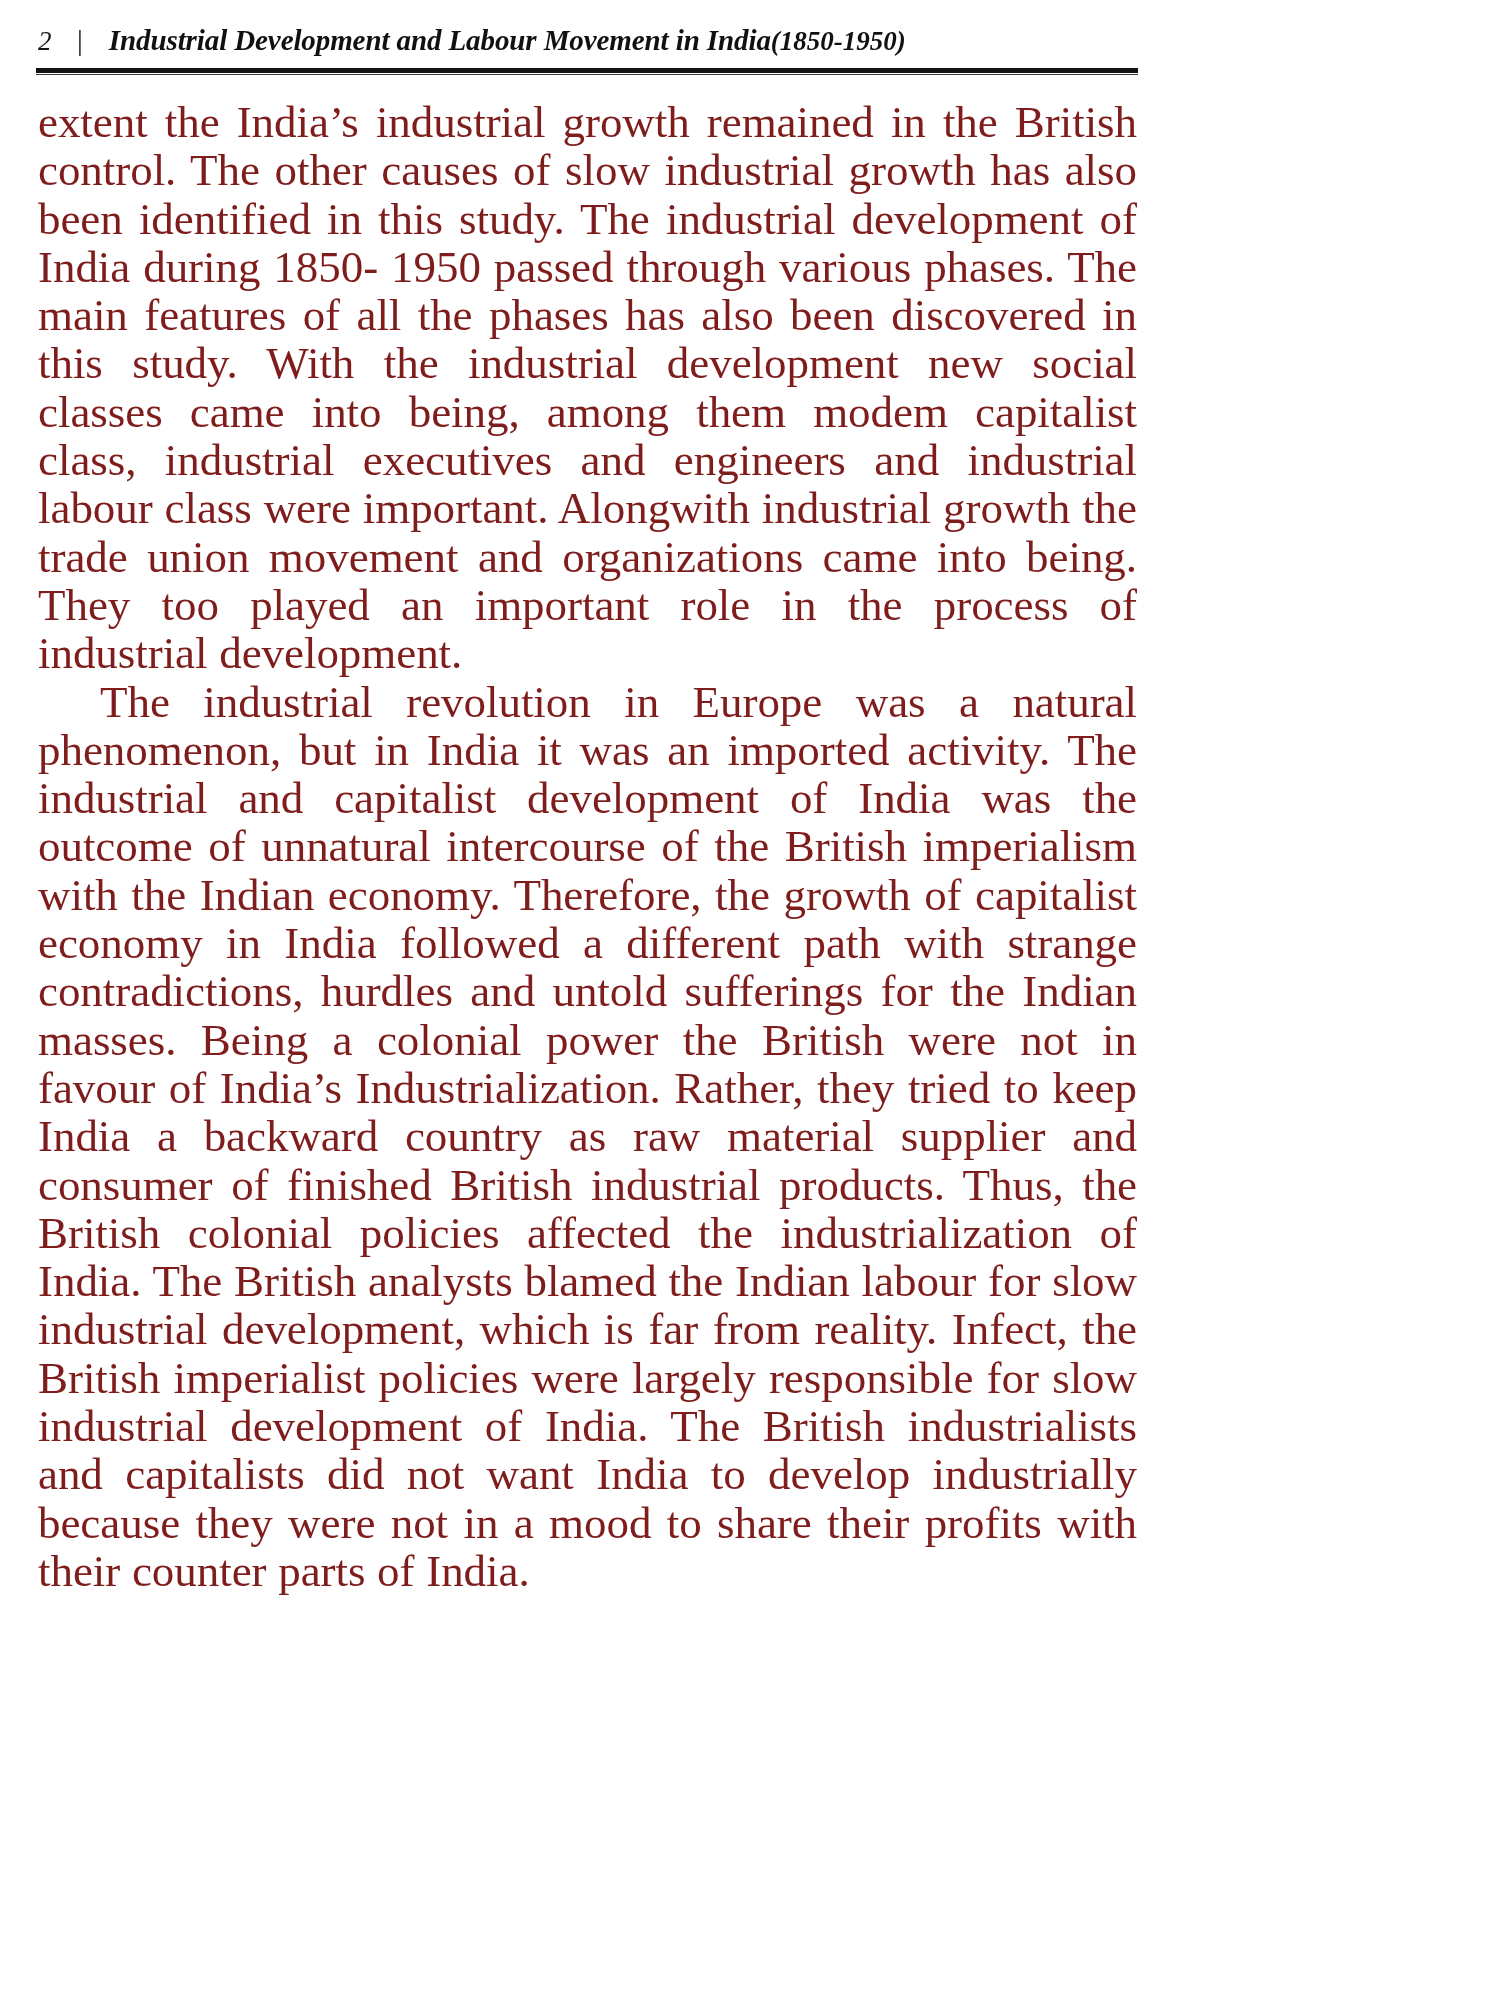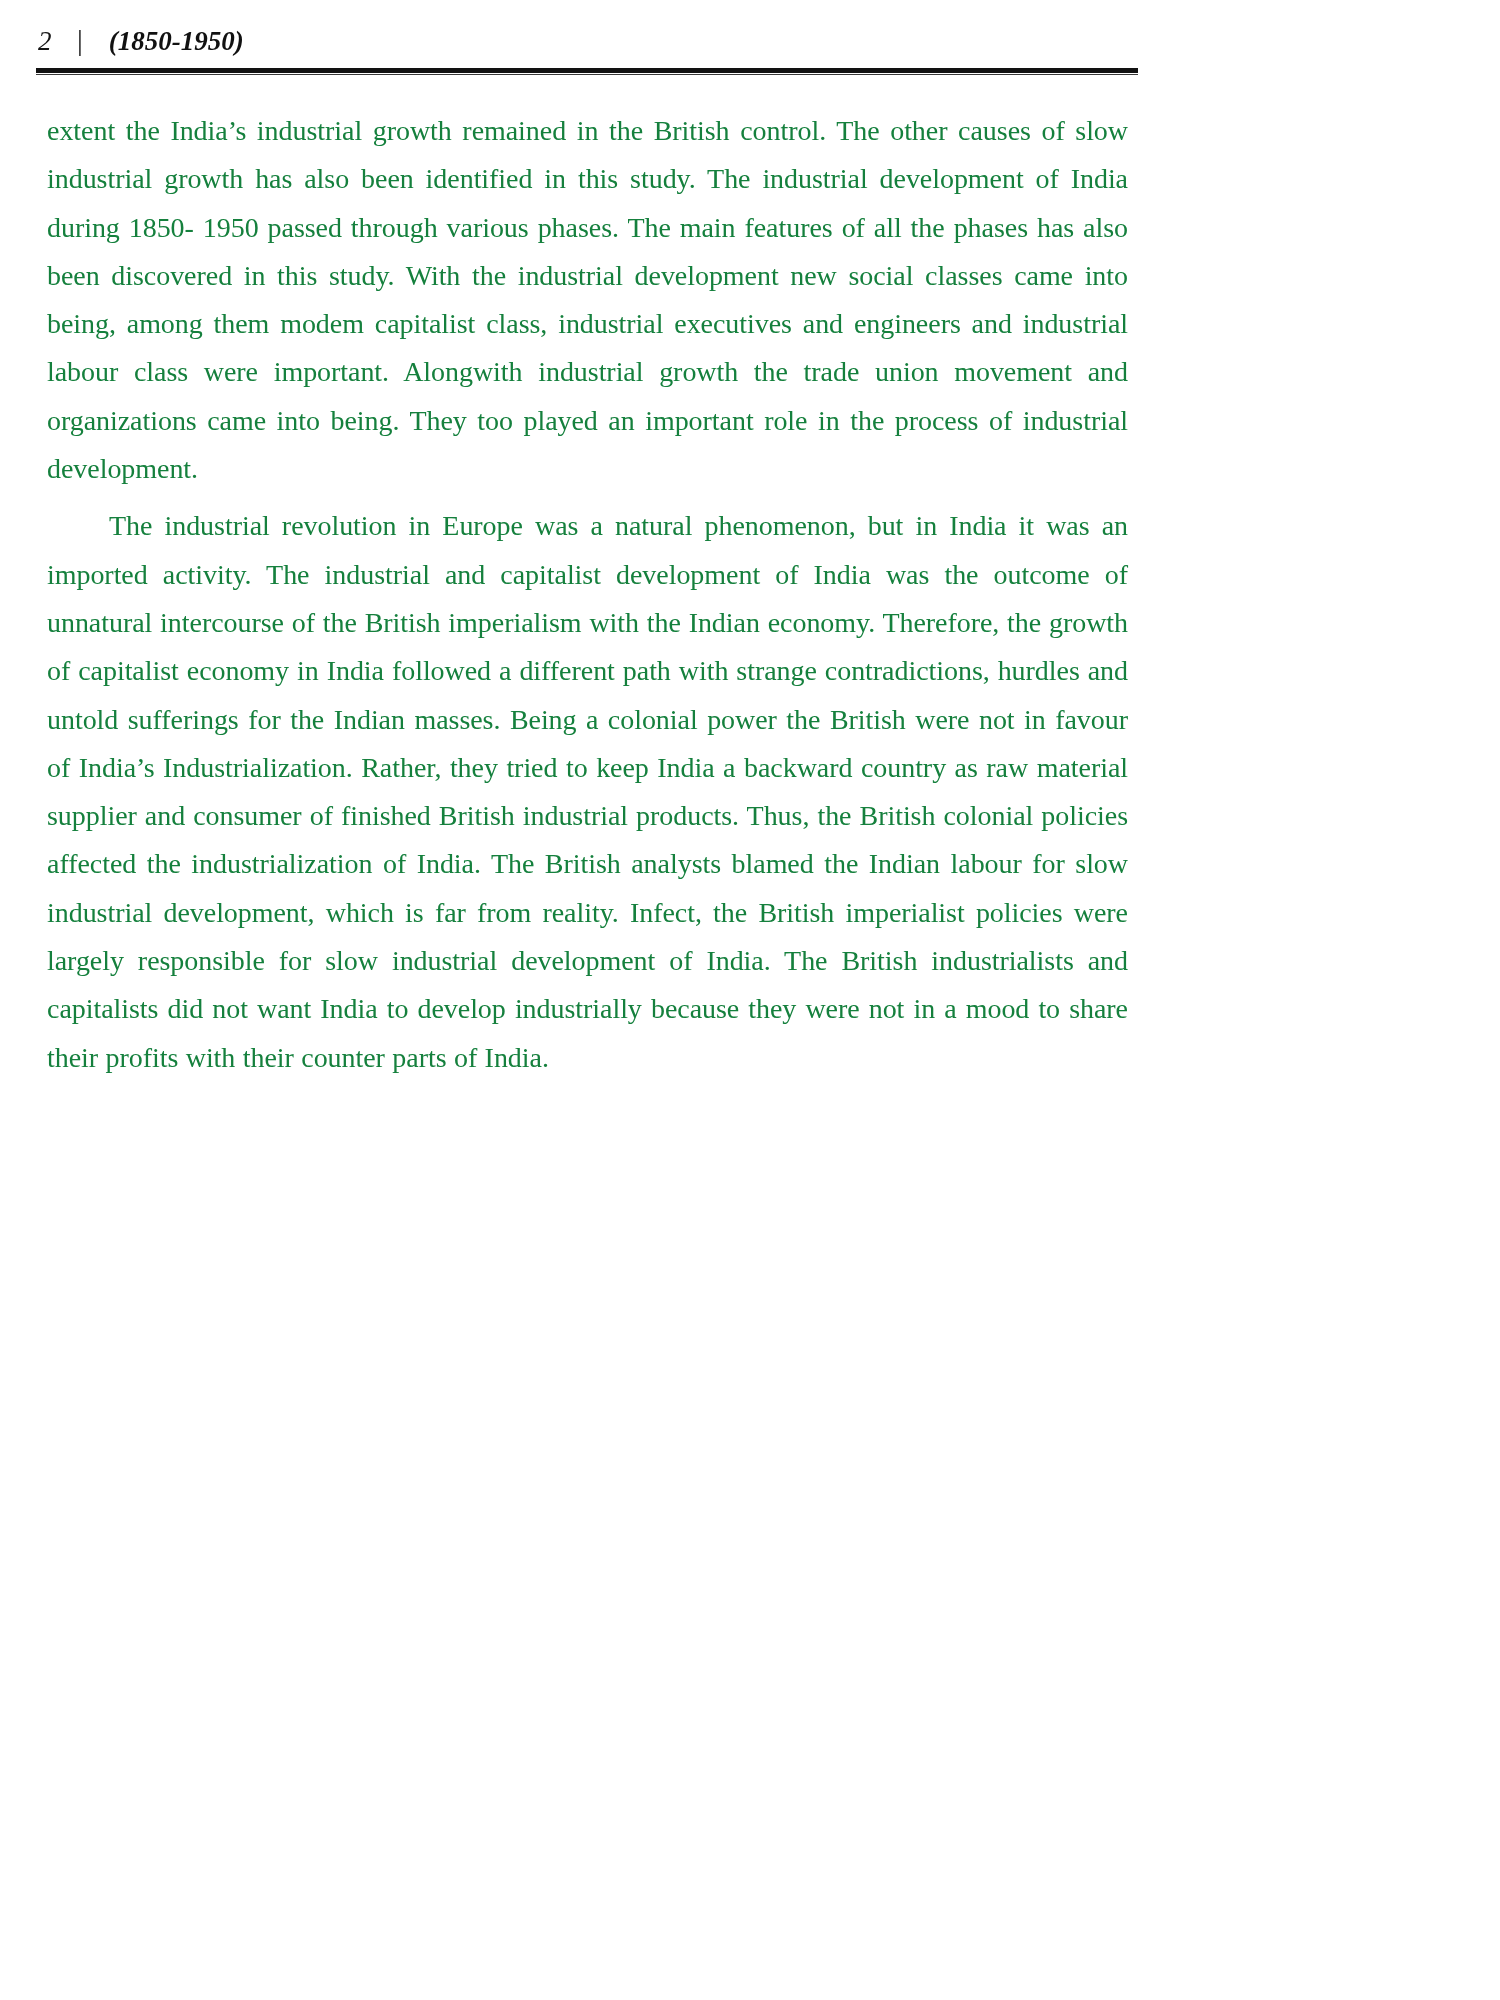--- a/index.html
+++ b/index.html
@@ -86,26 +86,26 @@
   
   .body-column {
     position: absolute;
     left: 38px;
     top: 98px;
     width: 1099px;
   }
 
   .para {
     font-family: "Liberation Serif", "DejaVu Serif", serif;
-    font-size: 28px;
+    font-size: 45px;
     line-height: 48.3px;
-    color: #15803d;
+    color: #7f1d1d;
     text-align: justify;
     text-justify: inter-word;
-    margin: 9px;
+    margin: 0;
     letter-spacing: -0.05px;
     word-spacing: 0.5px;
     -webkit-font-smoothing: antialiased;
   }
 
   .para.indent {
     text-indent: 62px;
   }
 
   
@@ -119,20 +119,21 @@
   }
 </style>
 </head>
 <body>
 
 <div class="page">
 
   <div class="running-header">
     <span class="folio">2</span>
     <span class="header-sep">|</span>
+    <span class="header-title">Industrial Development and Labour Movement in India</span>
     <span class="header-years">(1850-1950)</span>
   </div>
 
   <div class="header-rule"></div>
   <div class="header-rule-thin"></div>
 
   <div class="body-column">
     <p class="para no-stretch">extent the India’s industrial growth remained in the British control. The other causes of slow industrial growth has also been identified in this study. The industrial development of India during 1850- 1950 passed through various phases. The main features of all the phases has also been discovered in this study. With the industrial development new social classes came into being, among them modem capitalist class, industrial executives and engineers and industrial labour class were important. Alongwith industrial growth the trade union movement and organizations came into being. They too played an important role in the process of industrial development.</p>
     <p class="para indent no-stretch">The industrial revolution in Europe was a natural phenomenon, but in India it was an imported activity. The industrial and capitalist development of India was the outcome of unnatural intercourse of the British imperialism with the Indian economy. Therefore, the growth of capitalist economy in India followed a different path with strange contradictions, hurdles and untold sufferings for the Indian masses. Being a colonial power the British were not in favour of India’s Industrialization. Rather, they tried to keep India a backward country as raw material supplier and consumer of finished British industrial products. Thus, the British colonial policies affected the industrialization of India. The British analysts blamed the Indian labour for slow industrial development, which is far from reality. Infect, the British imperialist policies were largely responsible for slow industrial development of India. The British industrialists and capitalists did not want India to develop industrially because they were not in a mood to share their profits with their counter parts of India.</p>
   </div>

